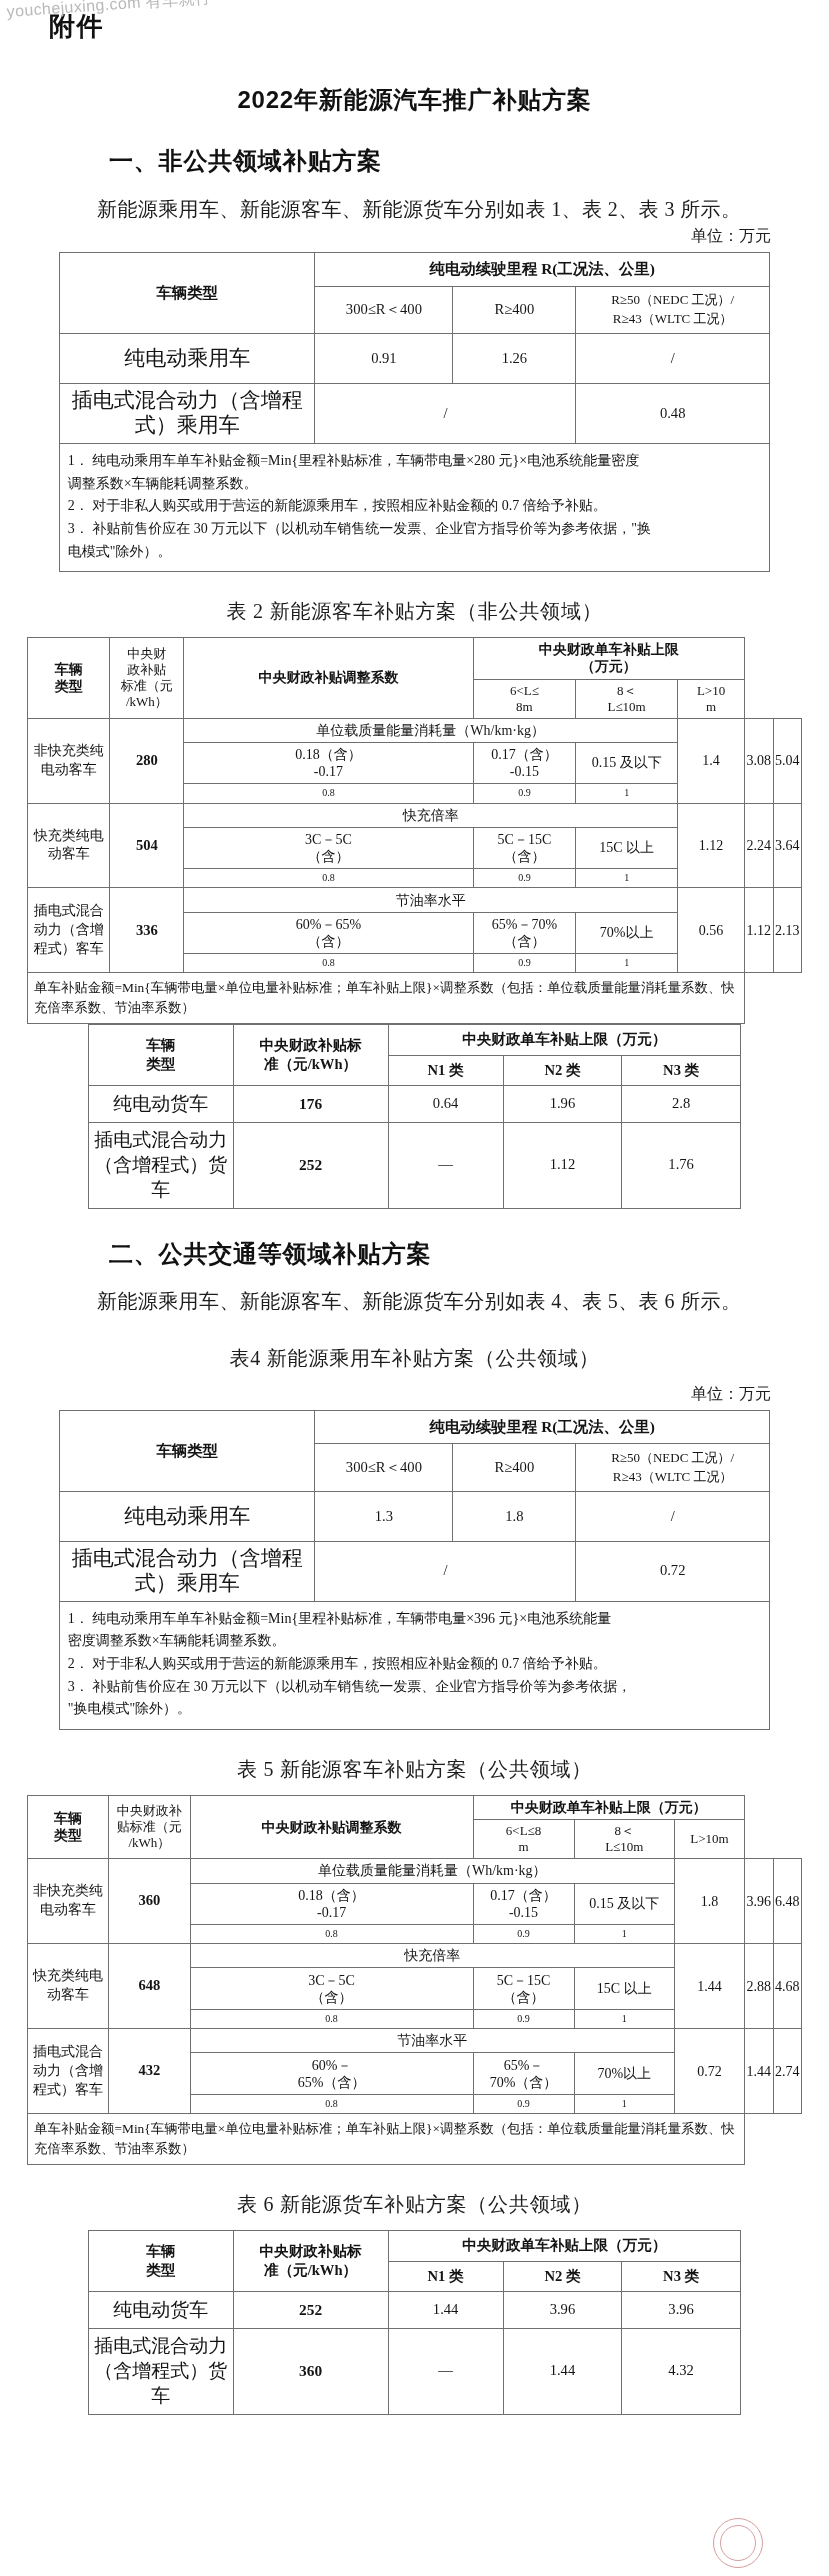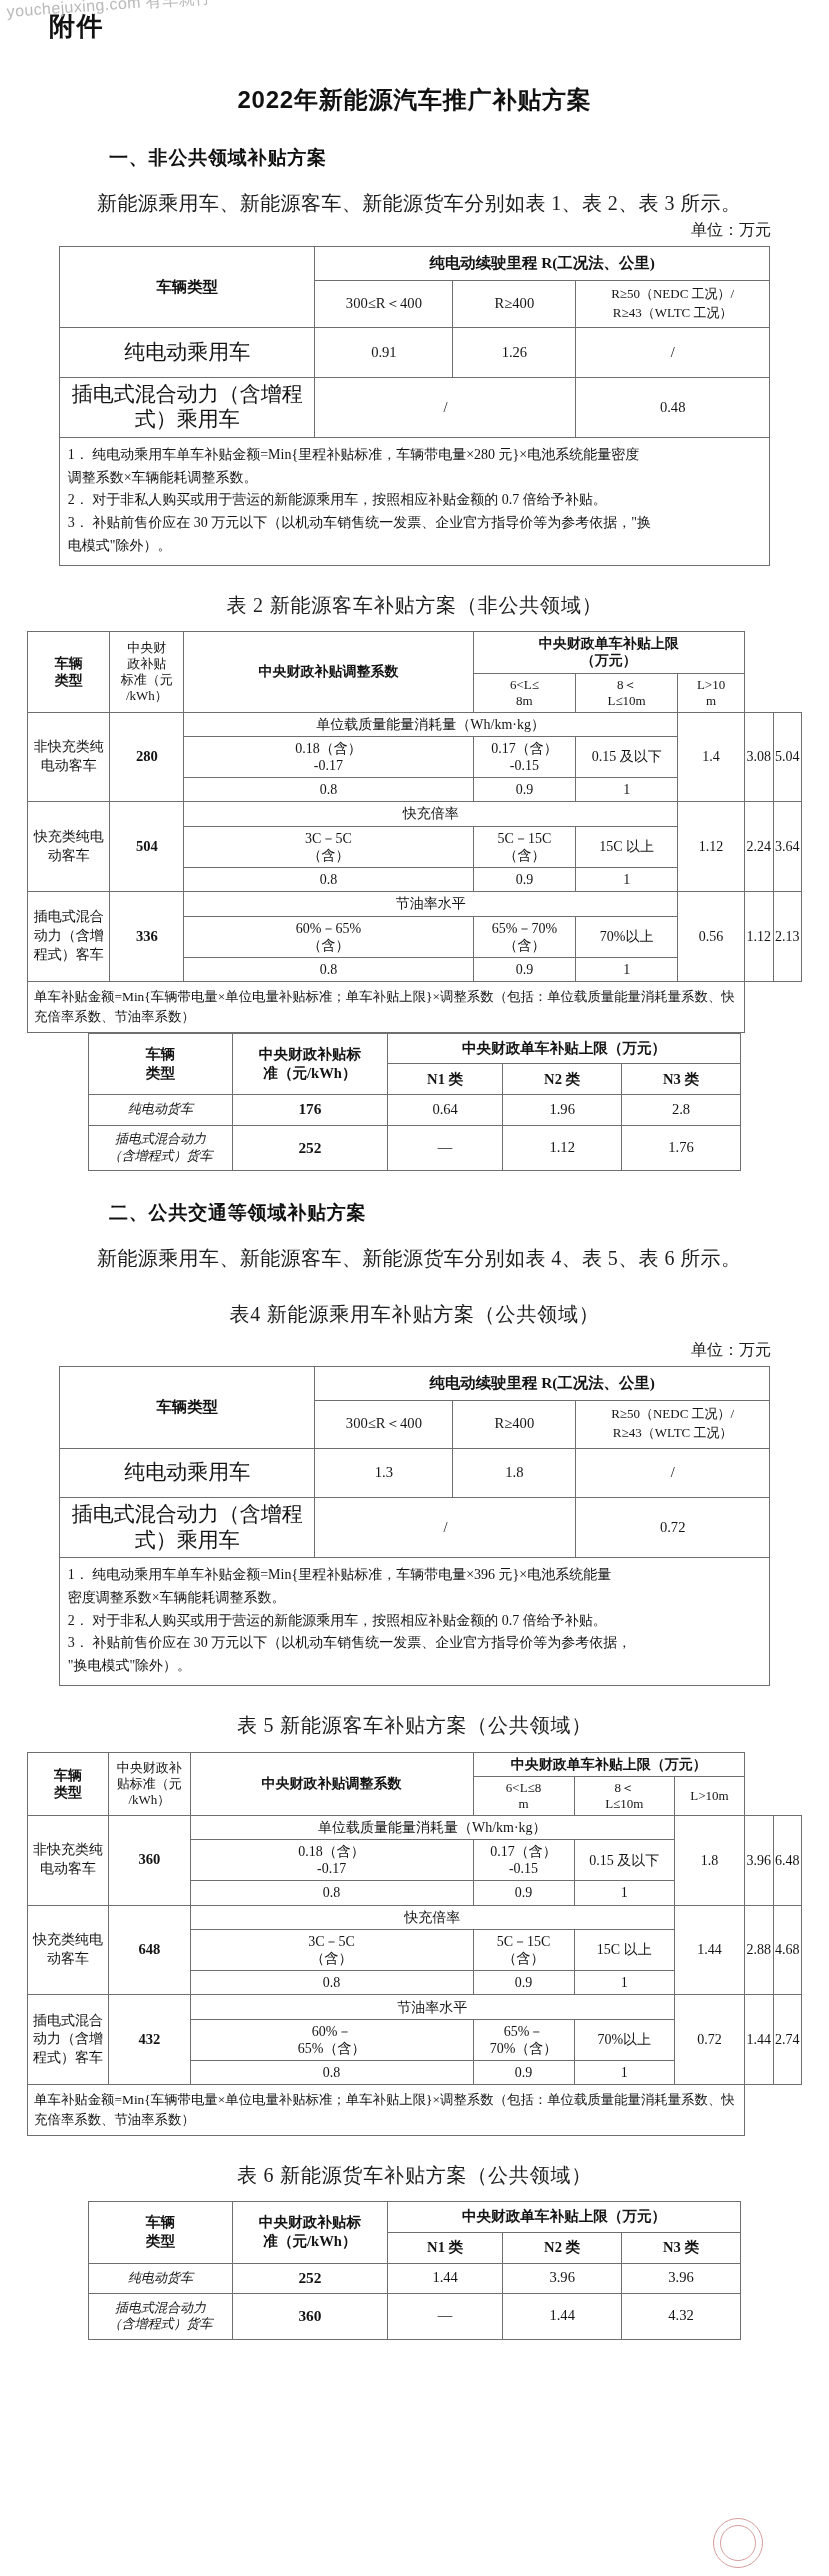--- a/index.html
+++ b/index.html
@@ -43,21 +43,21 @@
     font-family:"Liberation Sans","DejaVu Sans",sans-serif;
     font-weight:bold;
     font-size:24px;
     letter-spacing:0.8px;
     margin:40px 0 0 0;
     color:#111;
   }
   .sec-head{
     font-family:"Liberation Sans","DejaVu Sans",sans-serif;
     font-weight:bold;
-    font-size:19px;
+    font-size:24px;
     letter-spacing:0.8px;
     margin:29px 0 0 109px;
     color:#111;
   }
   .para{
     font-size:20px;
     line-height:1.68;
     margin:15.4px 54px 0 54px;
     text-indent:43px;
     letter-spacing:0.4px;
@@ -106,30 +106,30 @@
   .t-pass .note p{margin:0;}
   
   .t-bus{width:775px;font-size:13px;}
   .t-bus td{padding:3.1px 1.5px;}
   .t-bus .hd{font-weight:bold;font-size:14px;}
   .t-bus .hd-sm{font-weight:normal;font-size:13px;}
   .t-bus .vtype{font-size:14px;line-height:1.35;padding:3.1px 1.5px;}
   .t-bus .std{font-weight:bold;font-size:14.6px;}
   .t-bus .grp{font-size:14px;}
   .t-bus .cap{font-size:14px;}
-  .t-bus .coef{font-size:14px;}
+  .t-bus .coef{font-size:10px;}
   .t-bus .lim{font-size:14px;}
   .t-bus .foot{
     text-align:left;font-size:13.4px;line-height:1.5;padding:4.6px 6.1px;
   }
   
   .t-truck{width:653px;font-size:14.6px;}
   .t-truck td{padding:5.4px 3.1px;}
   .t-truck .hd{font-weight:bold;font-size:14.6px;line-height:1.3;}
-  .t-truck .vt{font-size:13px;line-height:1.3;font-style:italic;}
+  .t-truck .vt{font-size:19px;line-height:1.3;}
   .t-truck .std{font-weight:bold;font-size:15.4px;}
   .stamp{
     position:absolute;
     width:48px;height:48px;
     border:1.5px solid #b04a4a;
     border-radius:50%;
     opacity:0.55;
     pointer-events:none;
   }
   .stamp:after{

